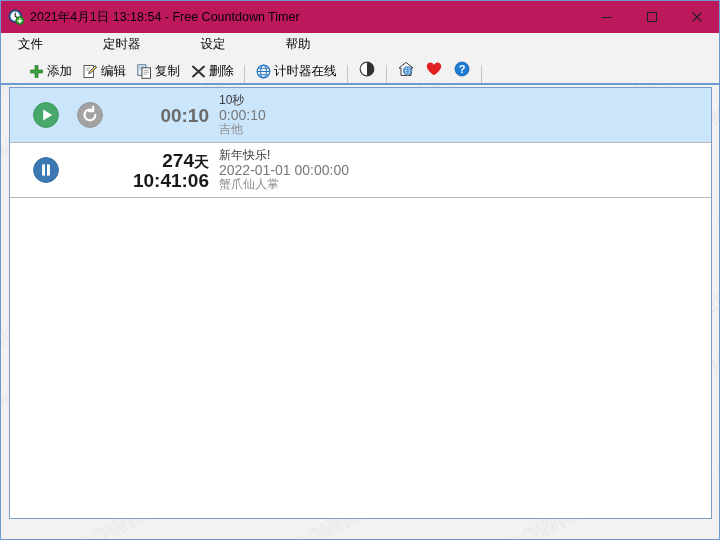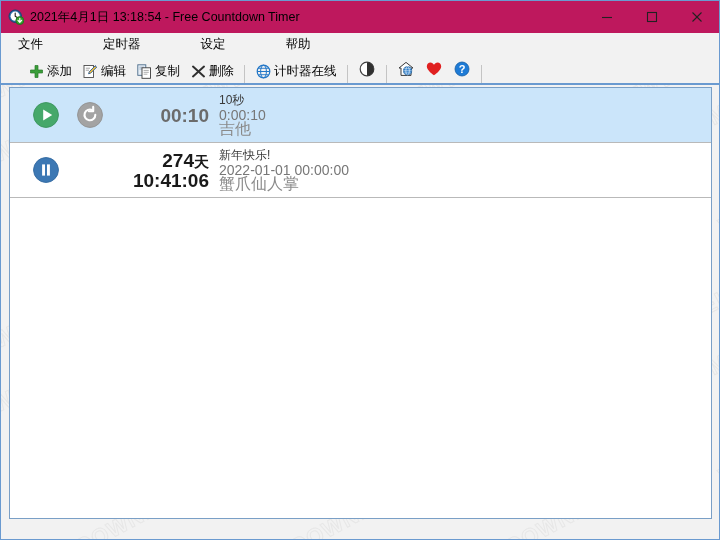--- a/index.html
+++ b/index.html
@@ -202,21 +202,21 @@
     font-size: 12px;
     color: #3a3a3a;
     white-space: nowrap;
   }
   .row-detail .d-sub {
     font-size: 14px;
     color: #777;
     white-space: nowrap;
   }
   .row-detail .d-sound {
-    font-size: 16px;
+    font-size: 12px;
     color: #8a8a8a;
     white-space: nowrap;
   }
 </style>
 </head>
 <body>
 
 <div id="window">
 
   <div id="watermark">

